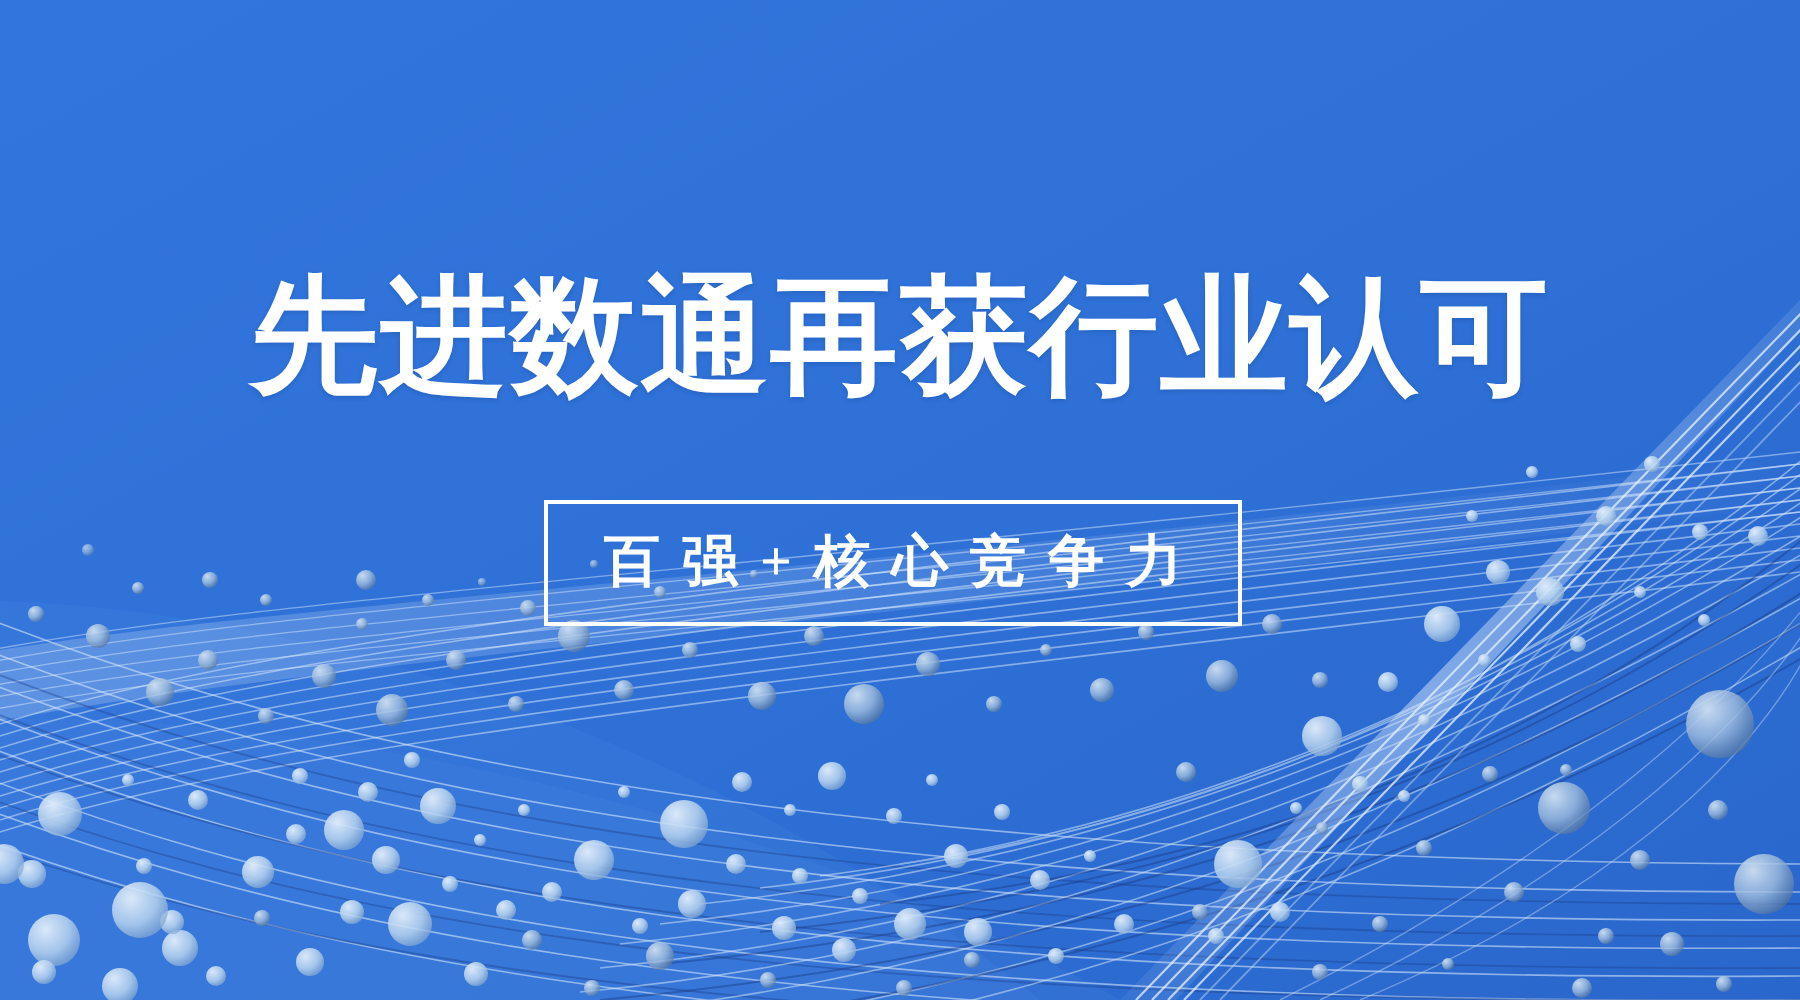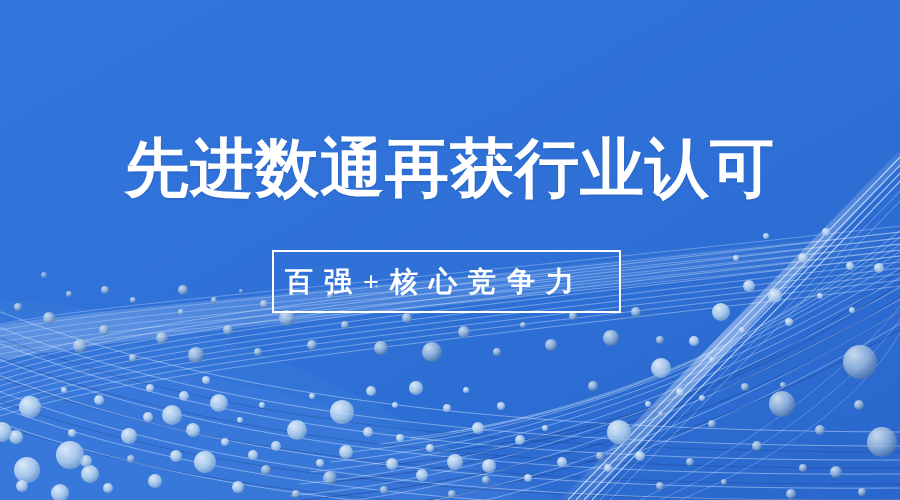--- a/index.html
+++ b/index.html
@@ -46,21 +46,21 @@
   #subtitle-box {
     position: absolute;
     left: 272px;
     top: 250px;
     width: 349px;
     height: 63px;
     box-sizing: border-box;
     border: 2px solid #ffffff;
     display: flex;
     align-items: center;
-    justify-content: flex-start;
+    justify-content: center;
   }
   #subtitle-text {
     color: #ffffff;
     font-family: "Liberation Serif", "DejaVu Serif", serif;
     font-weight: 700;
     font-size: 28px;
     line-height: 32px;
     letter-spacing: 11px;
     text-indent: 11px;
     white-space: nowrap;

